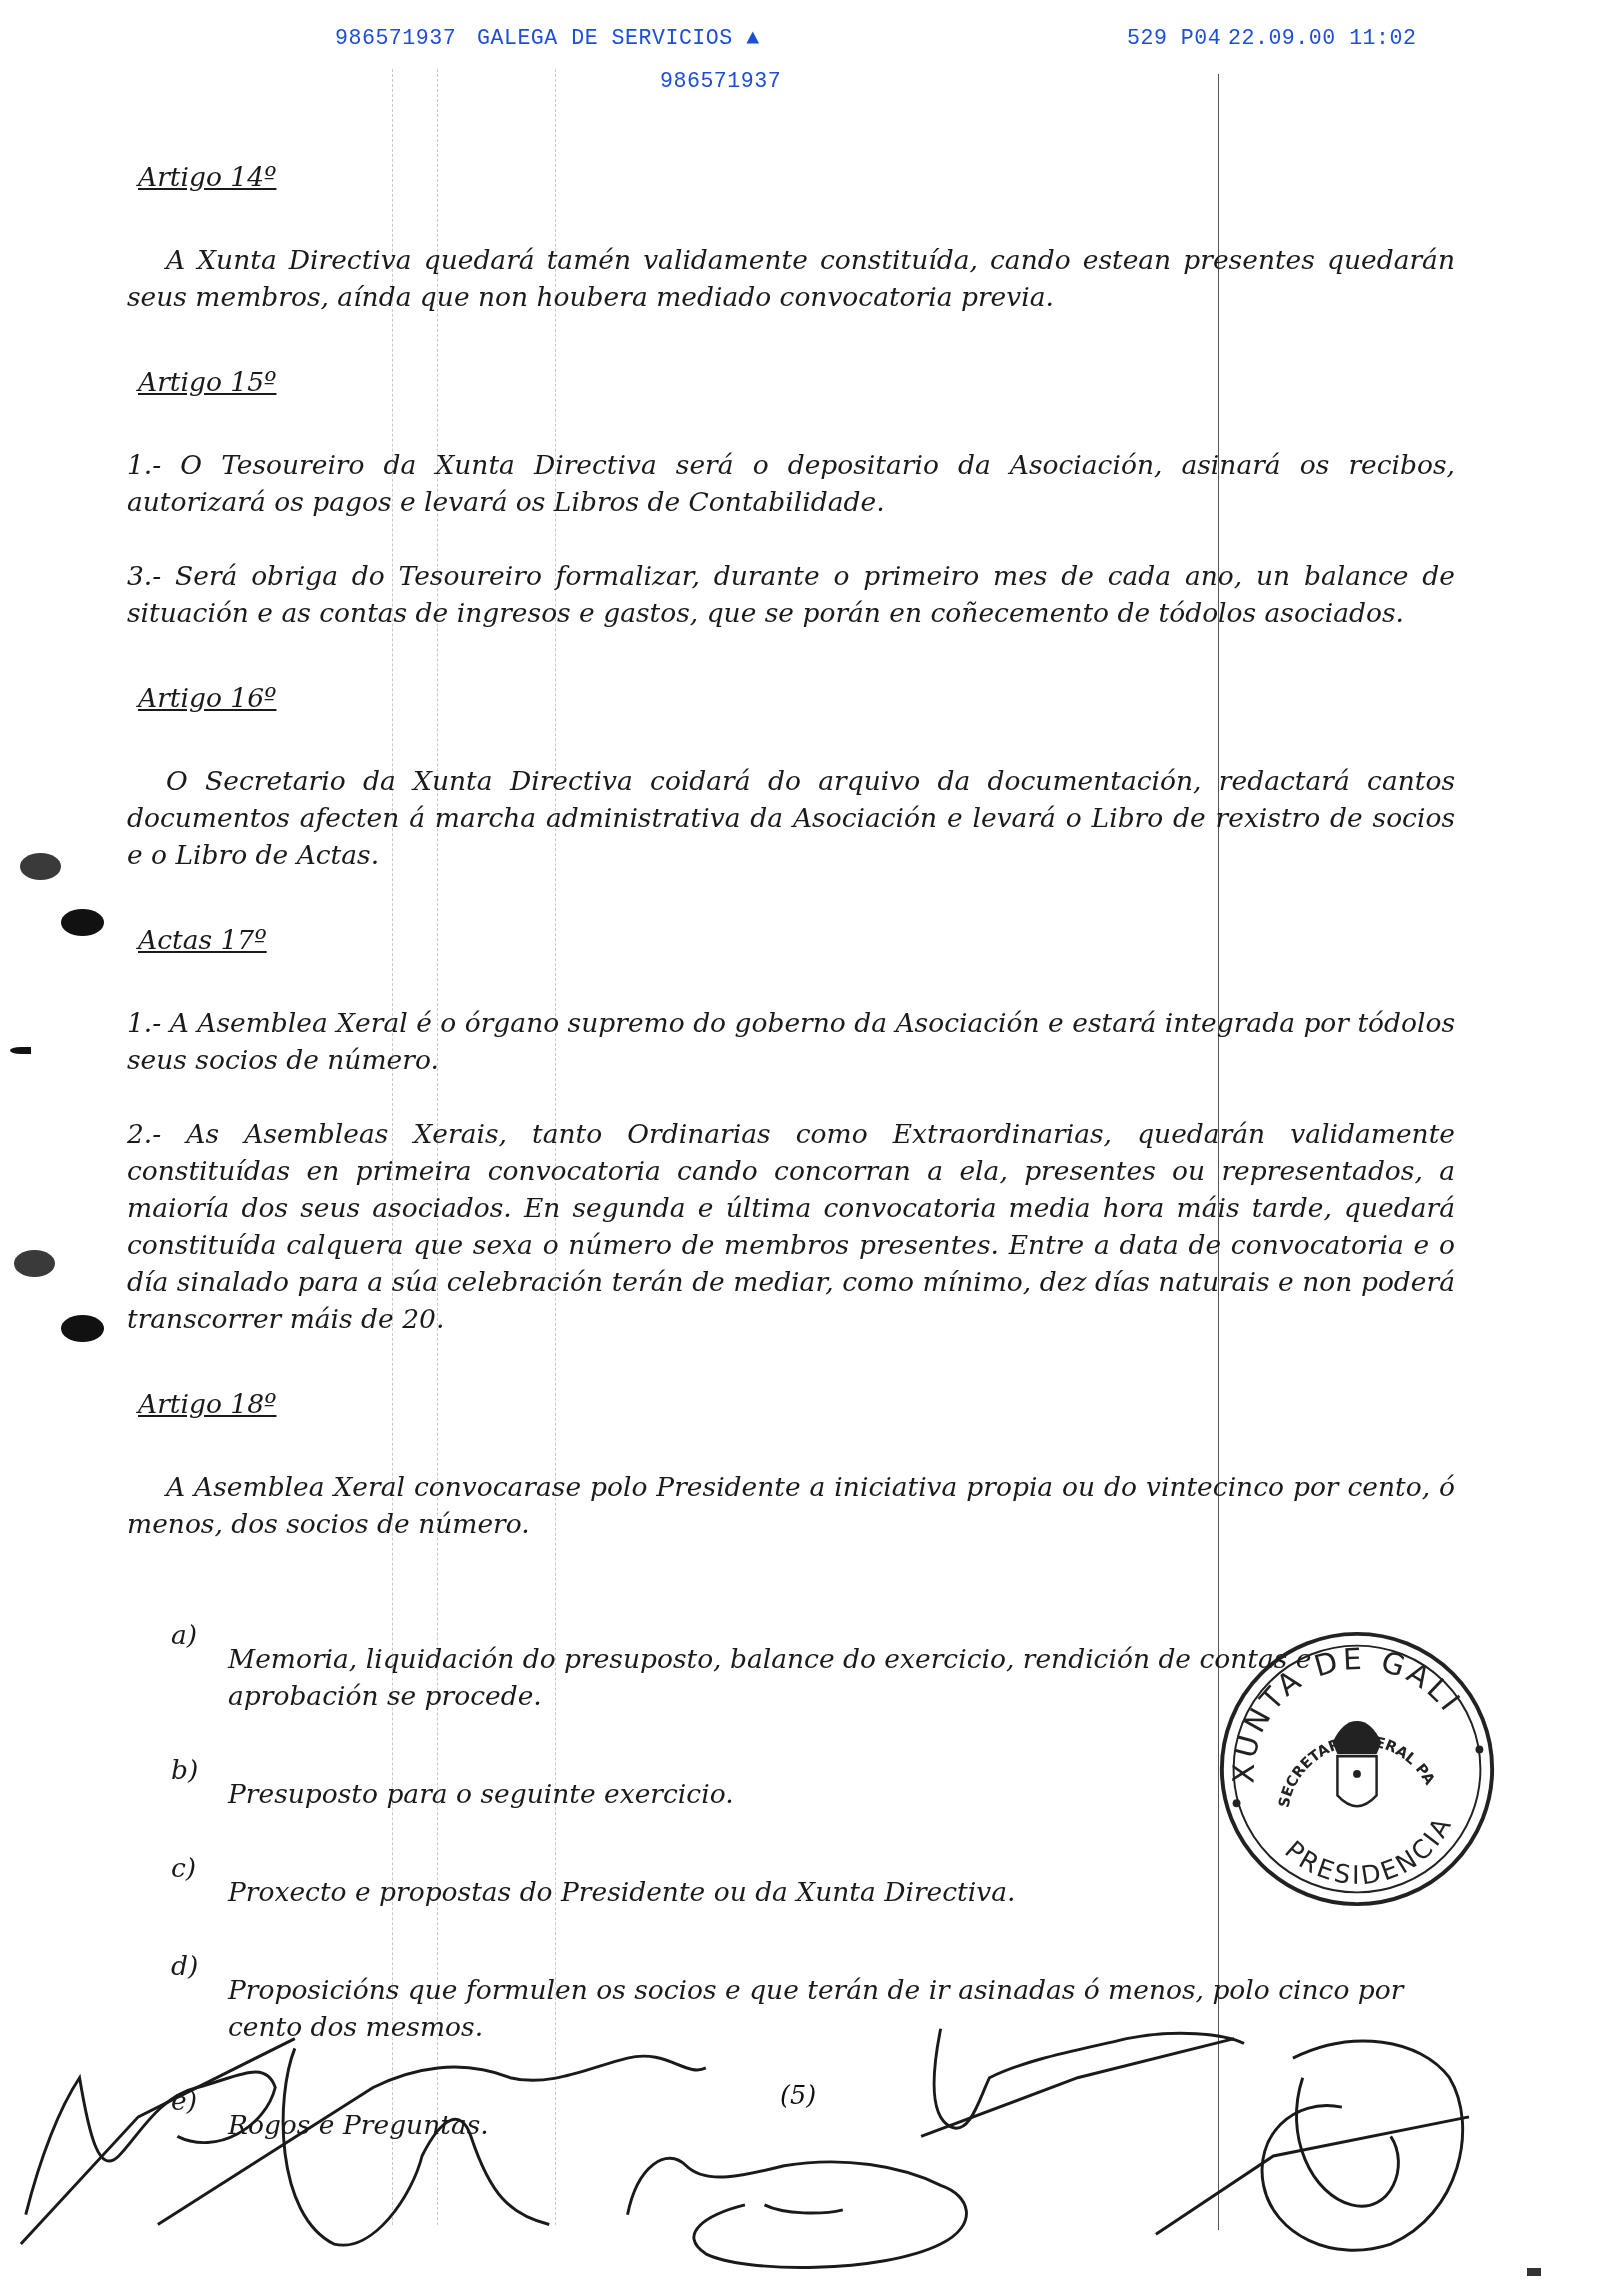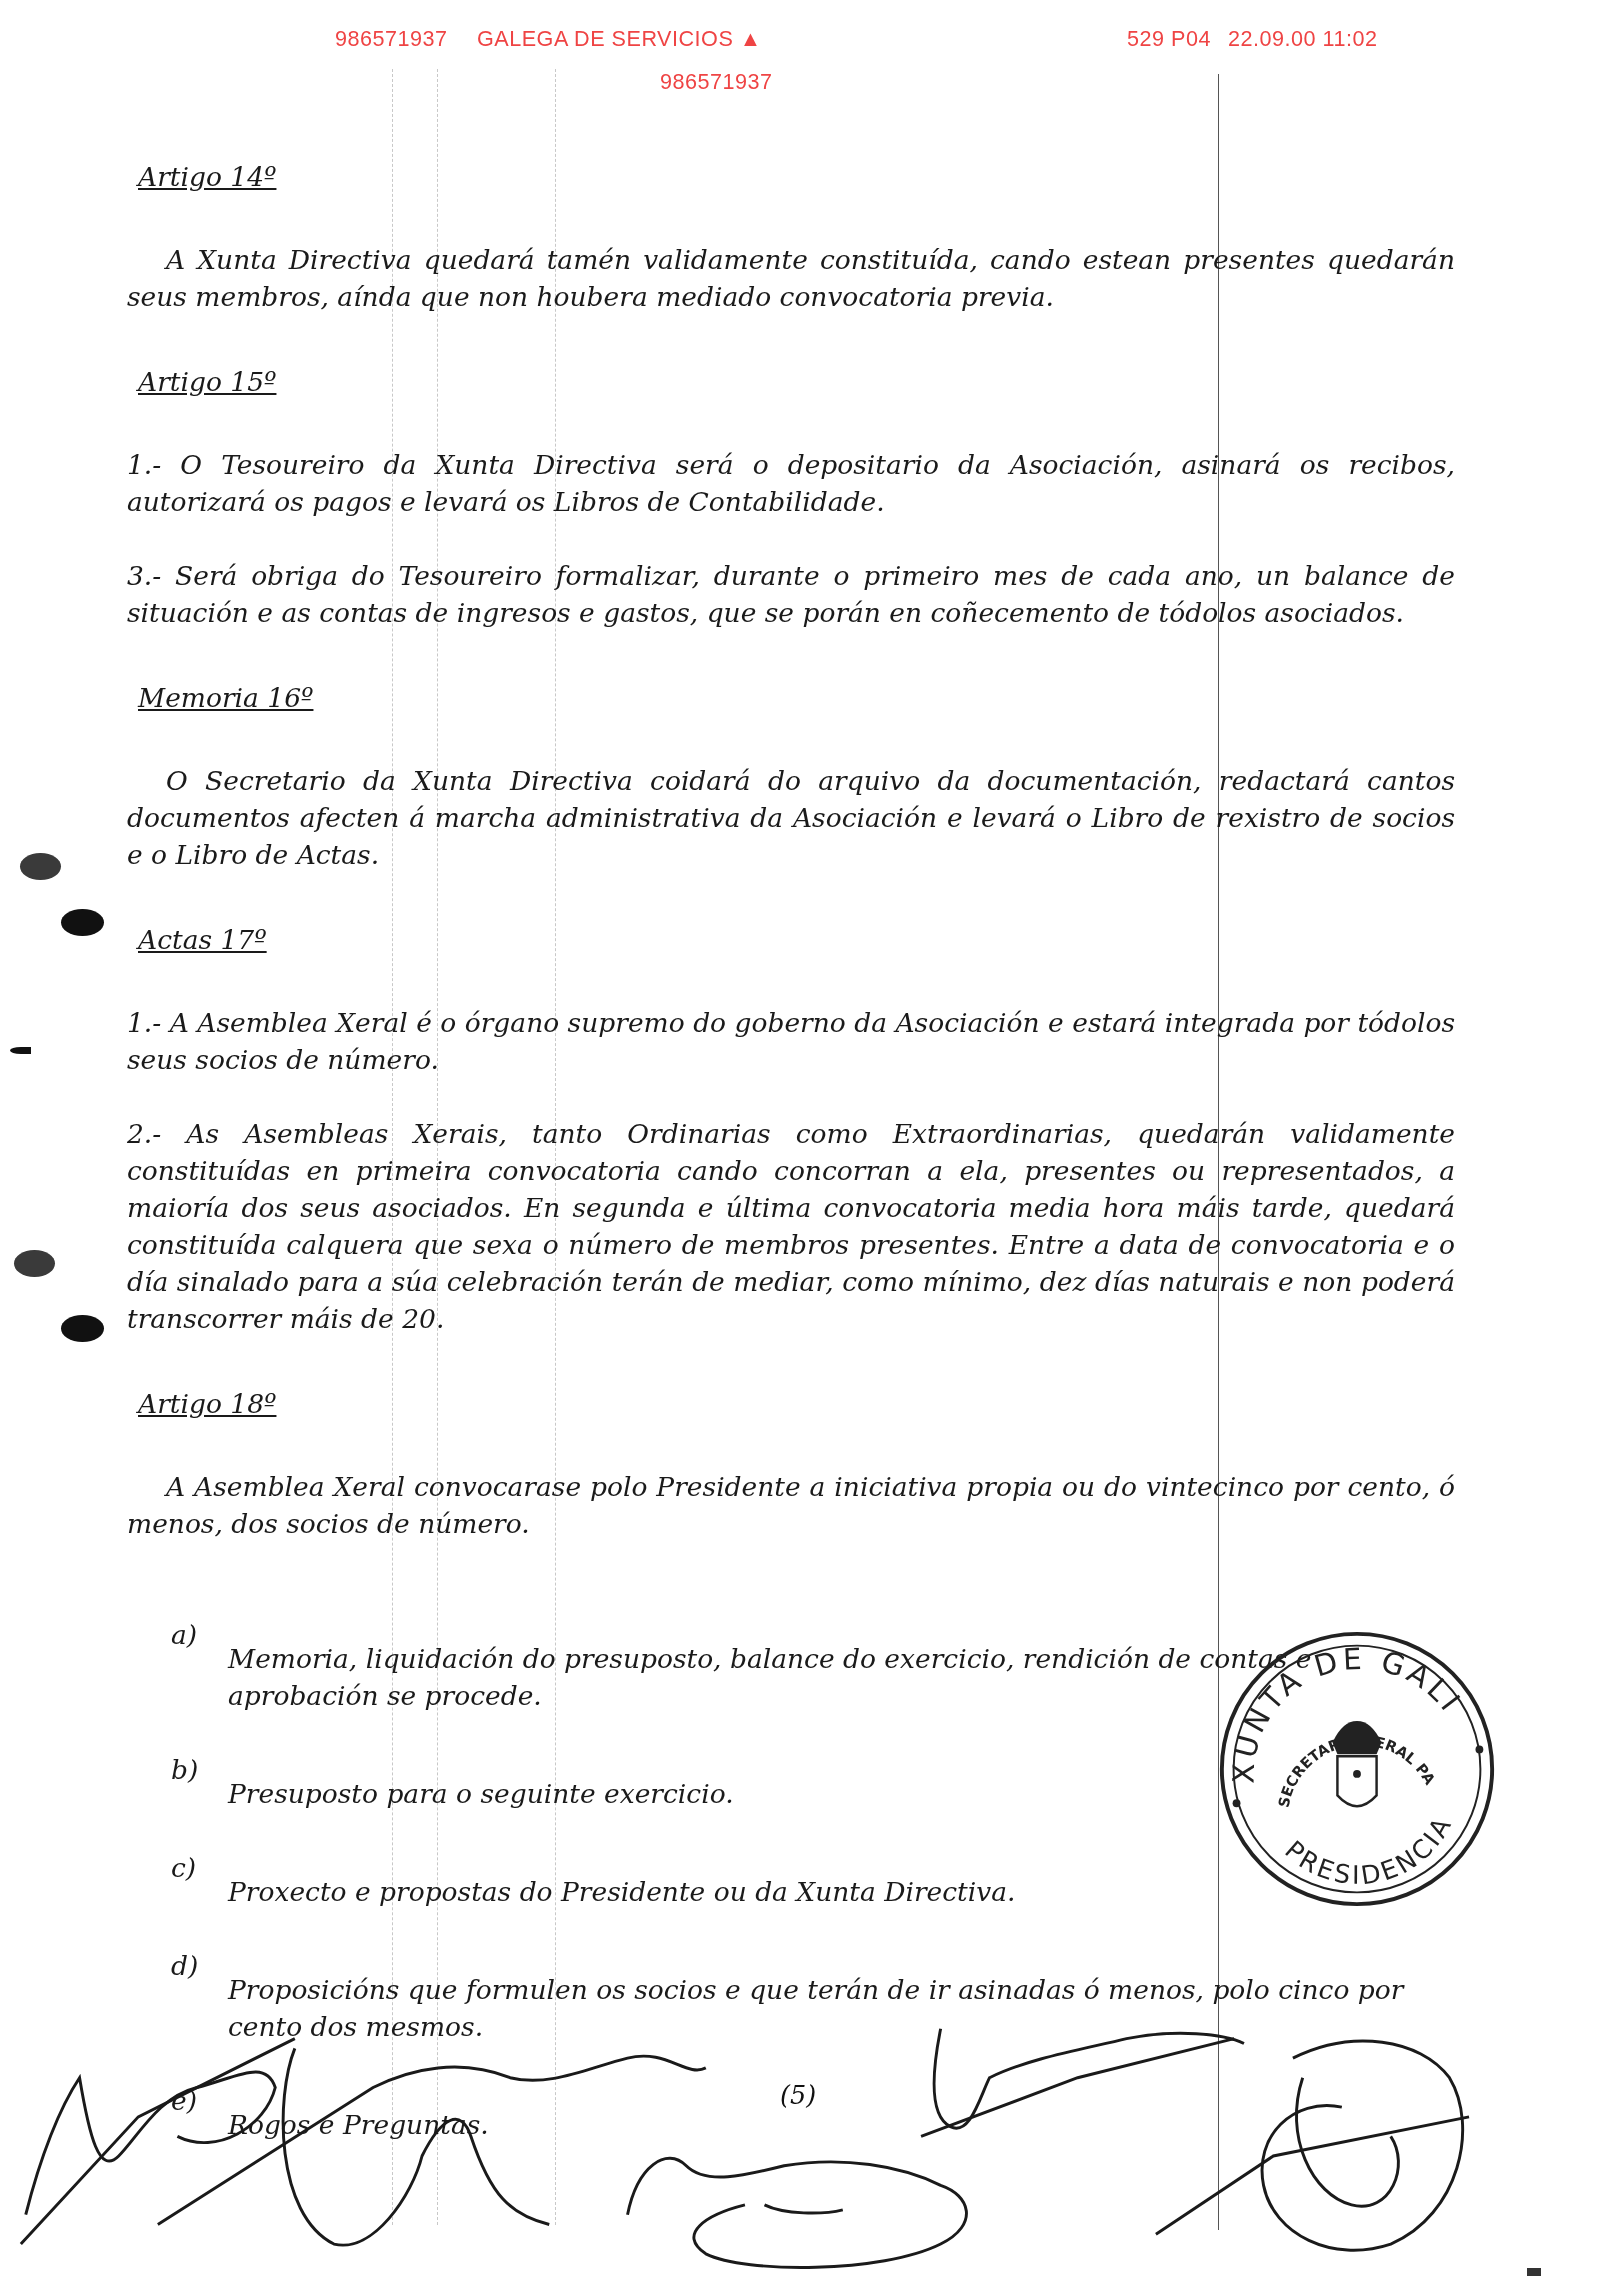--- a/index.html
+++ b/index.html
@@ -1,17 +1,17 @@
 <!DOCTYPE html>
 <html><head>
 <meta charset="utf-8">
 <style>
   html, body { margin: 0; padding: 0; background: #ffffff; }
   body { width: 1621px; height: 2293px; position: relative; overflow: hidden; color: #111; }
-  .fax-header { position: absolute; font-family: Liberation Sans, sans-serif; font-size: 21.6px; color: #ef4444; letter-spacing: 0.5px; }
+  .fax-header { position: absolute; font-family: Liberation Mono, monospace; font-size: 21.6px; color: #1d4ed8; letter-spacing: 0.5px; }
   .vline { position: absolute; top: 69px; width: 0; border-left: 1px dashed #c8c8c8; height: 2156px; }
   .vline.solid { border-left: 1.5px solid #555; top: 74px; height: 2156px; }
   .page { position: absolute; left: 127px; top: 147px; width: 1328px; font-family: "DejaVu Serif", serif; font-style: italic; font-size: 26.5px; line-height: 37px; color: #1a1a1a; }
   .heading { text-decoration: underline; font-size: 26.5px; margin: 11px; height: 37px; }
   .para { margin: 0; text-align: justify; text-align-last: left; }
   .para.indent { text-indent: 39px; }
   .para.bold { font-weight: bold; }
   .gap-h { height: 35px; }
   .gap-p { height: 37px; }
   .list { margin: 0; padding: 0; list-style: none; }
@@ -61,21 +61,21 @@
   <section>
     <p class="heading">Artigo 15º</p>
     <div class="gap-h"></div>
     <p class="para">1.- O Tesoureiro da Xunta Directiva será o depositario da Asociación, asinará os recibos, autorizará os pagos e levará os Libros de Contabilidade.</p>
     <div class="gap-p"></div>
     <p class="para">3.- Será obriga do Tesoureiro formalizar, durante o primeiro mes de cada ano, un balance de situación e as contas de ingresos e gastos, que se porán en coñecemento de tódolos asociados.</p>
   </section>
   <div class="gap-p"></div>
 
   <section>
-    <p class="heading">Memoria 16º</p>
+    <p class="heading">Artigo 16º</p>
     <div class="gap-h"></div>
     <p class="para indent">O Secretario da Xunta Directiva coidará do arquivo da documentación, redactará cantos documentos afecten á marcha administrativa da Asociación e levará o Libro de rexistro de socios e o Libro de Actas.</p>
   </section>
   <div class="gap-p"></div>
 
   <section>
     <p class="heading">Actas 17º</p>
     <div class="gap-h"></div>
     <p class="para">1.- A Asemblea Xeral é o órgano supremo do goberno da Asociación e estará integrada por tódolos seus socios de número.</p>
     <div class="gap-p"></div>

